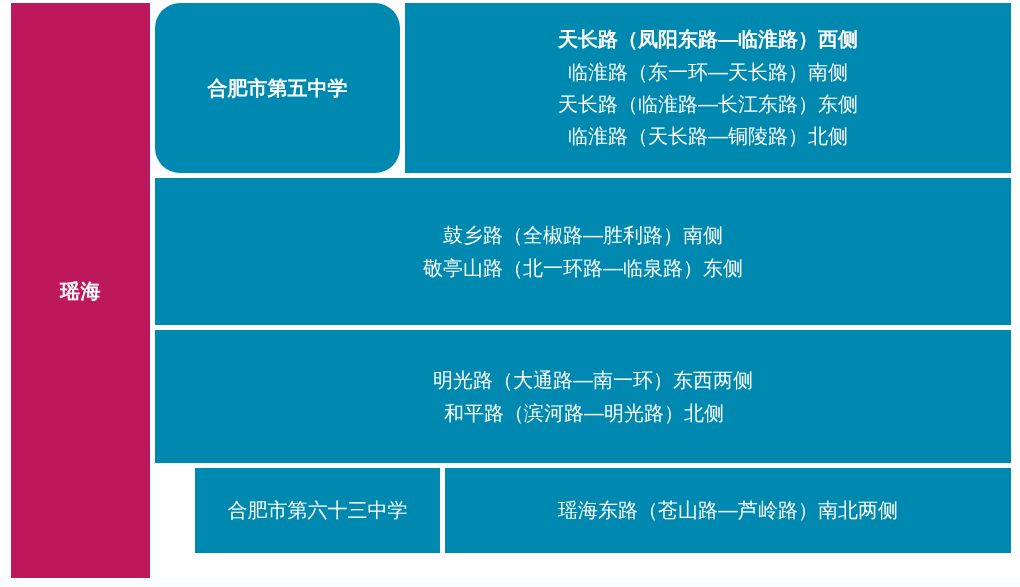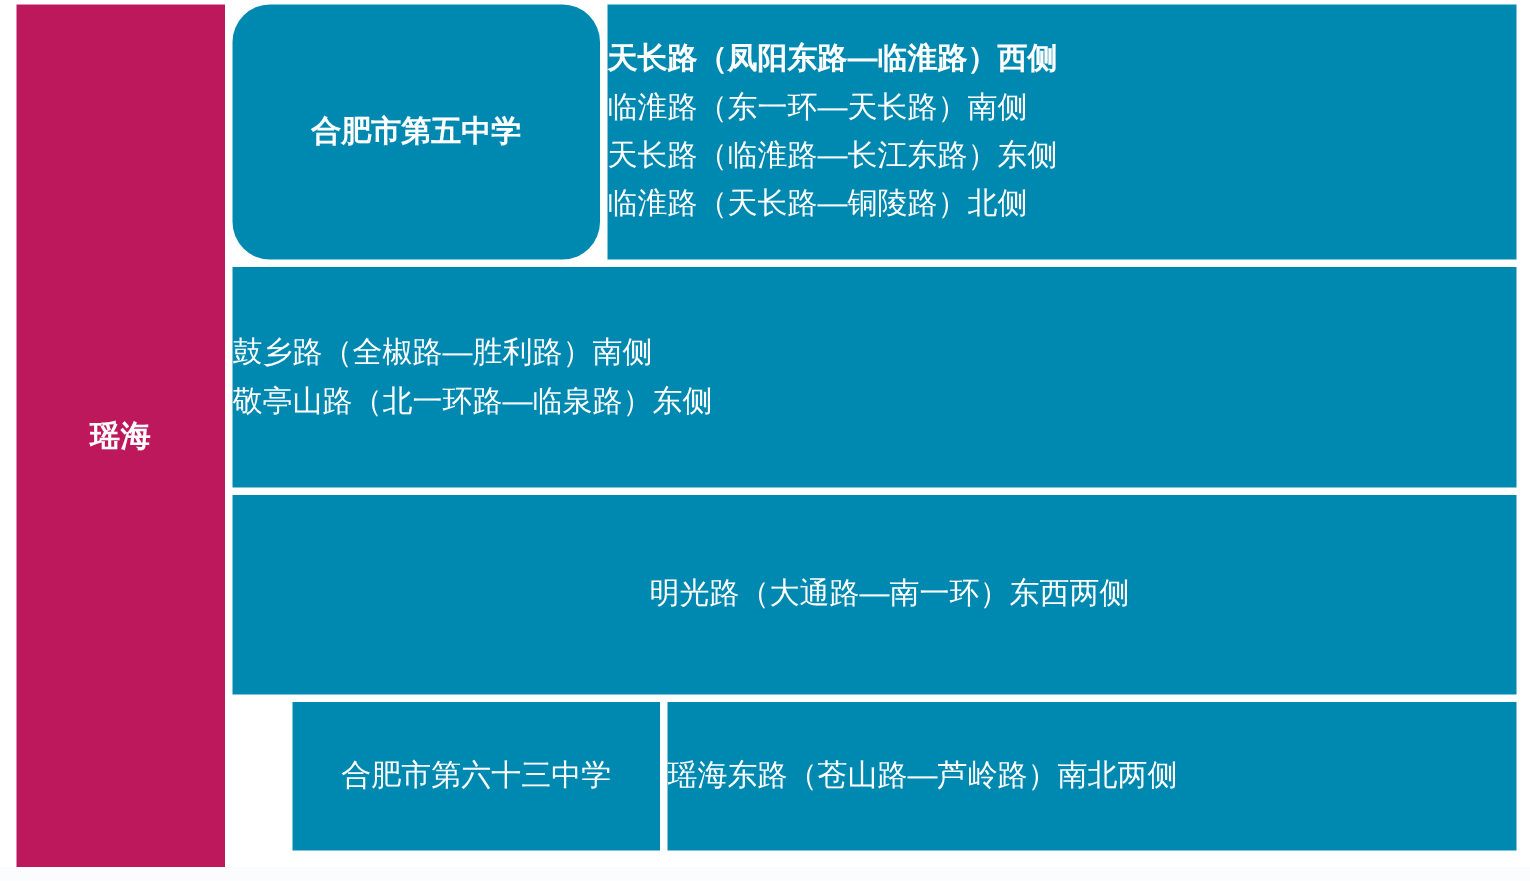--- a/index.html
+++ b/index.html
@@ -69,21 +69,21 @@
   }
 
   .row {
     display: flex;
     flex-direction: row;
     gap: 5px;
   }
   .row-1 { height: 170px; }
   .row-2 { height: 147px; }
   .row-3 { height: 133px; }
-  .row-4 { height: 99px; padding-left: 40px; }
+  .row-4 { height: 85px; padding-left: 40px; }
 
   .cell-school {
     width: 245px;
     flex: 0 0 245px;
     background: #0089b0;
     color: #ffffff;
     display: flex;
     align-items: center;
     justify-content: center;
     text-align: center;
@@ -93,21 +93,21 @@
     box-sizing: border-box;
   }
   .cell-school.bold { font-weight: bold; border-radius: 25px; }
 
   .cell-streets {
     flex: 1 1 auto;
     background: #0089b0;
     color: #ffffff;
     display: flex;
     flex-direction: column;
-    align-items: flex-start;
+    align-items: center;
     justify-content: center;
     font-size: 20px;
     line-height: 1.62;
     overflow: visible;
   }
   .cell-streets .street-line {
     white-space: nowrap;
   }
   .cell-streets .street-line.bold {
     font-weight: bold;
@@ -154,20 +154,21 @@
       <div class="row row-2">
         <div class="cell-streets">
           <span class="street-line">鼓乡路（全椒路—胜利路）南侧</span>
           <span class="street-line">敬亭山路（北一环路—临泉路）东侧</span>
         </div>
       </div>
 
       <div class="row row-3">
         <div class="cell-streets block-left">
           <span class="street-line indented">明光路（大通路—南一环）东西两侧</span>
+          <span class="street-line">和平路（滨河路—明光路）北侧</span>
         </div>
       </div>
 
       <div class="row row-4">
         <div class="cell-school">合肥市第六十三中学</div>
         <div class="cell-streets">
           <span class="street-line">瑶海东路（苍山路—芦岭路）南北两侧</span>
         </div>
       </div>
 

